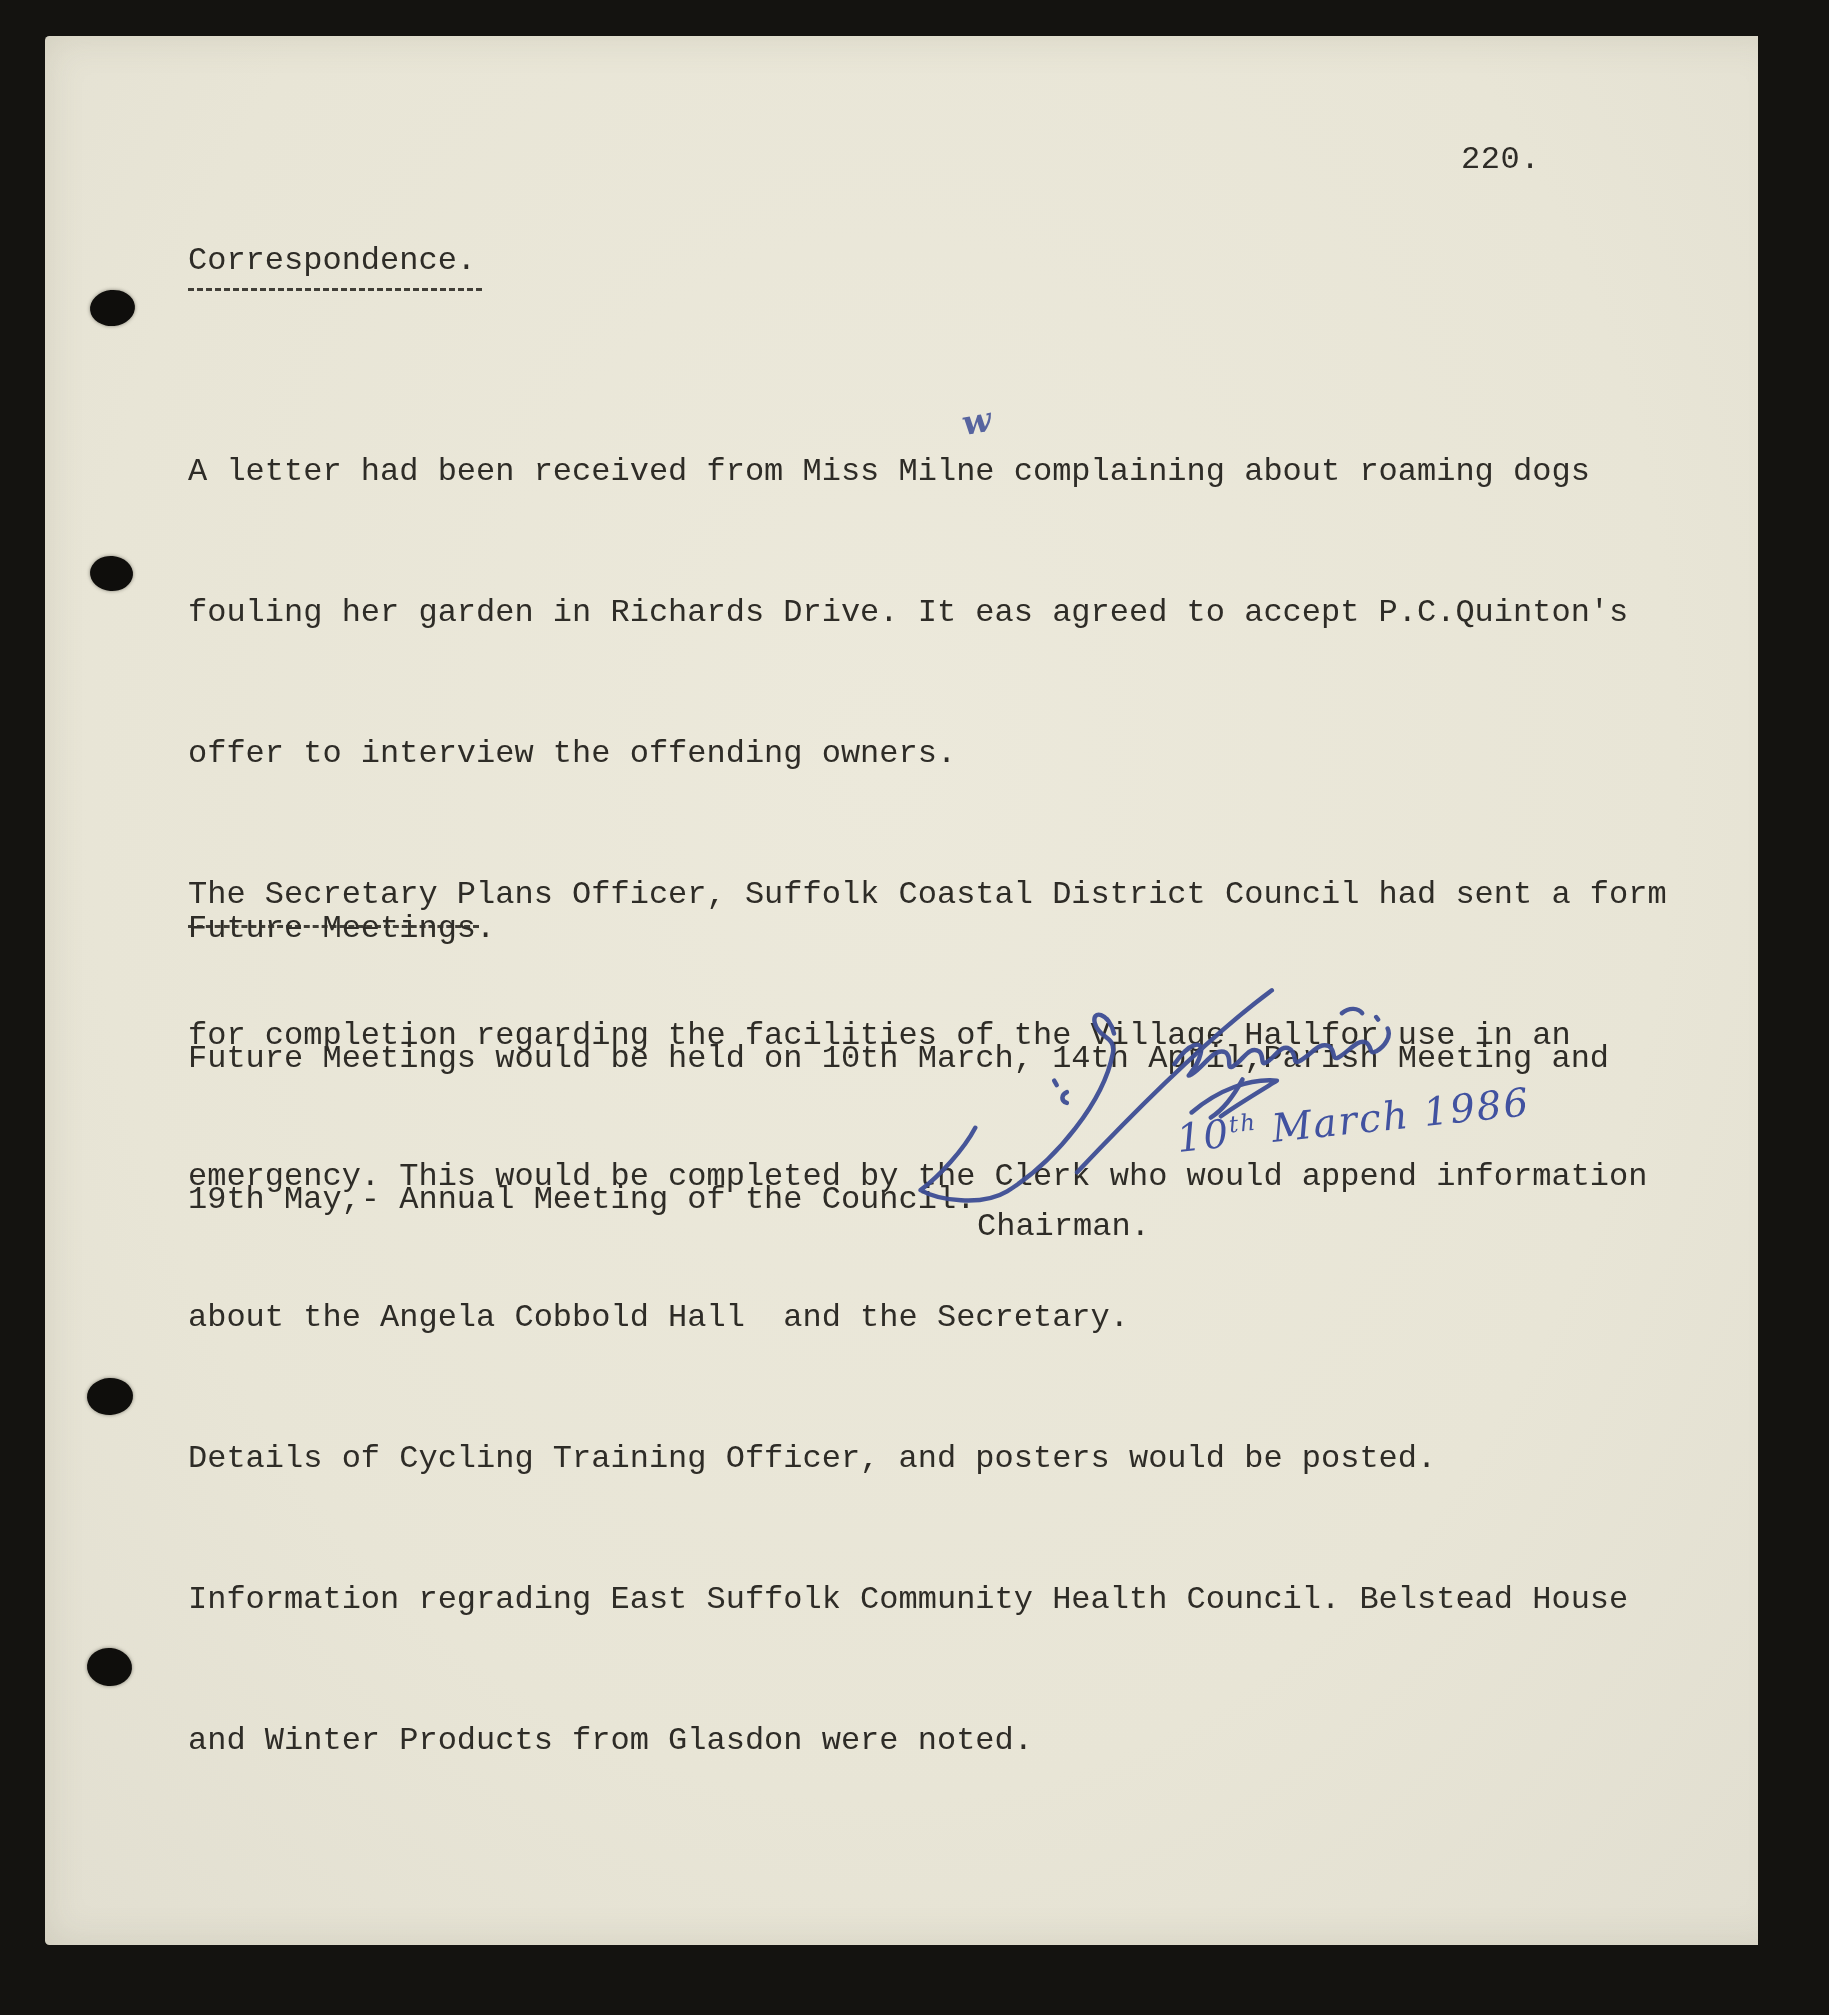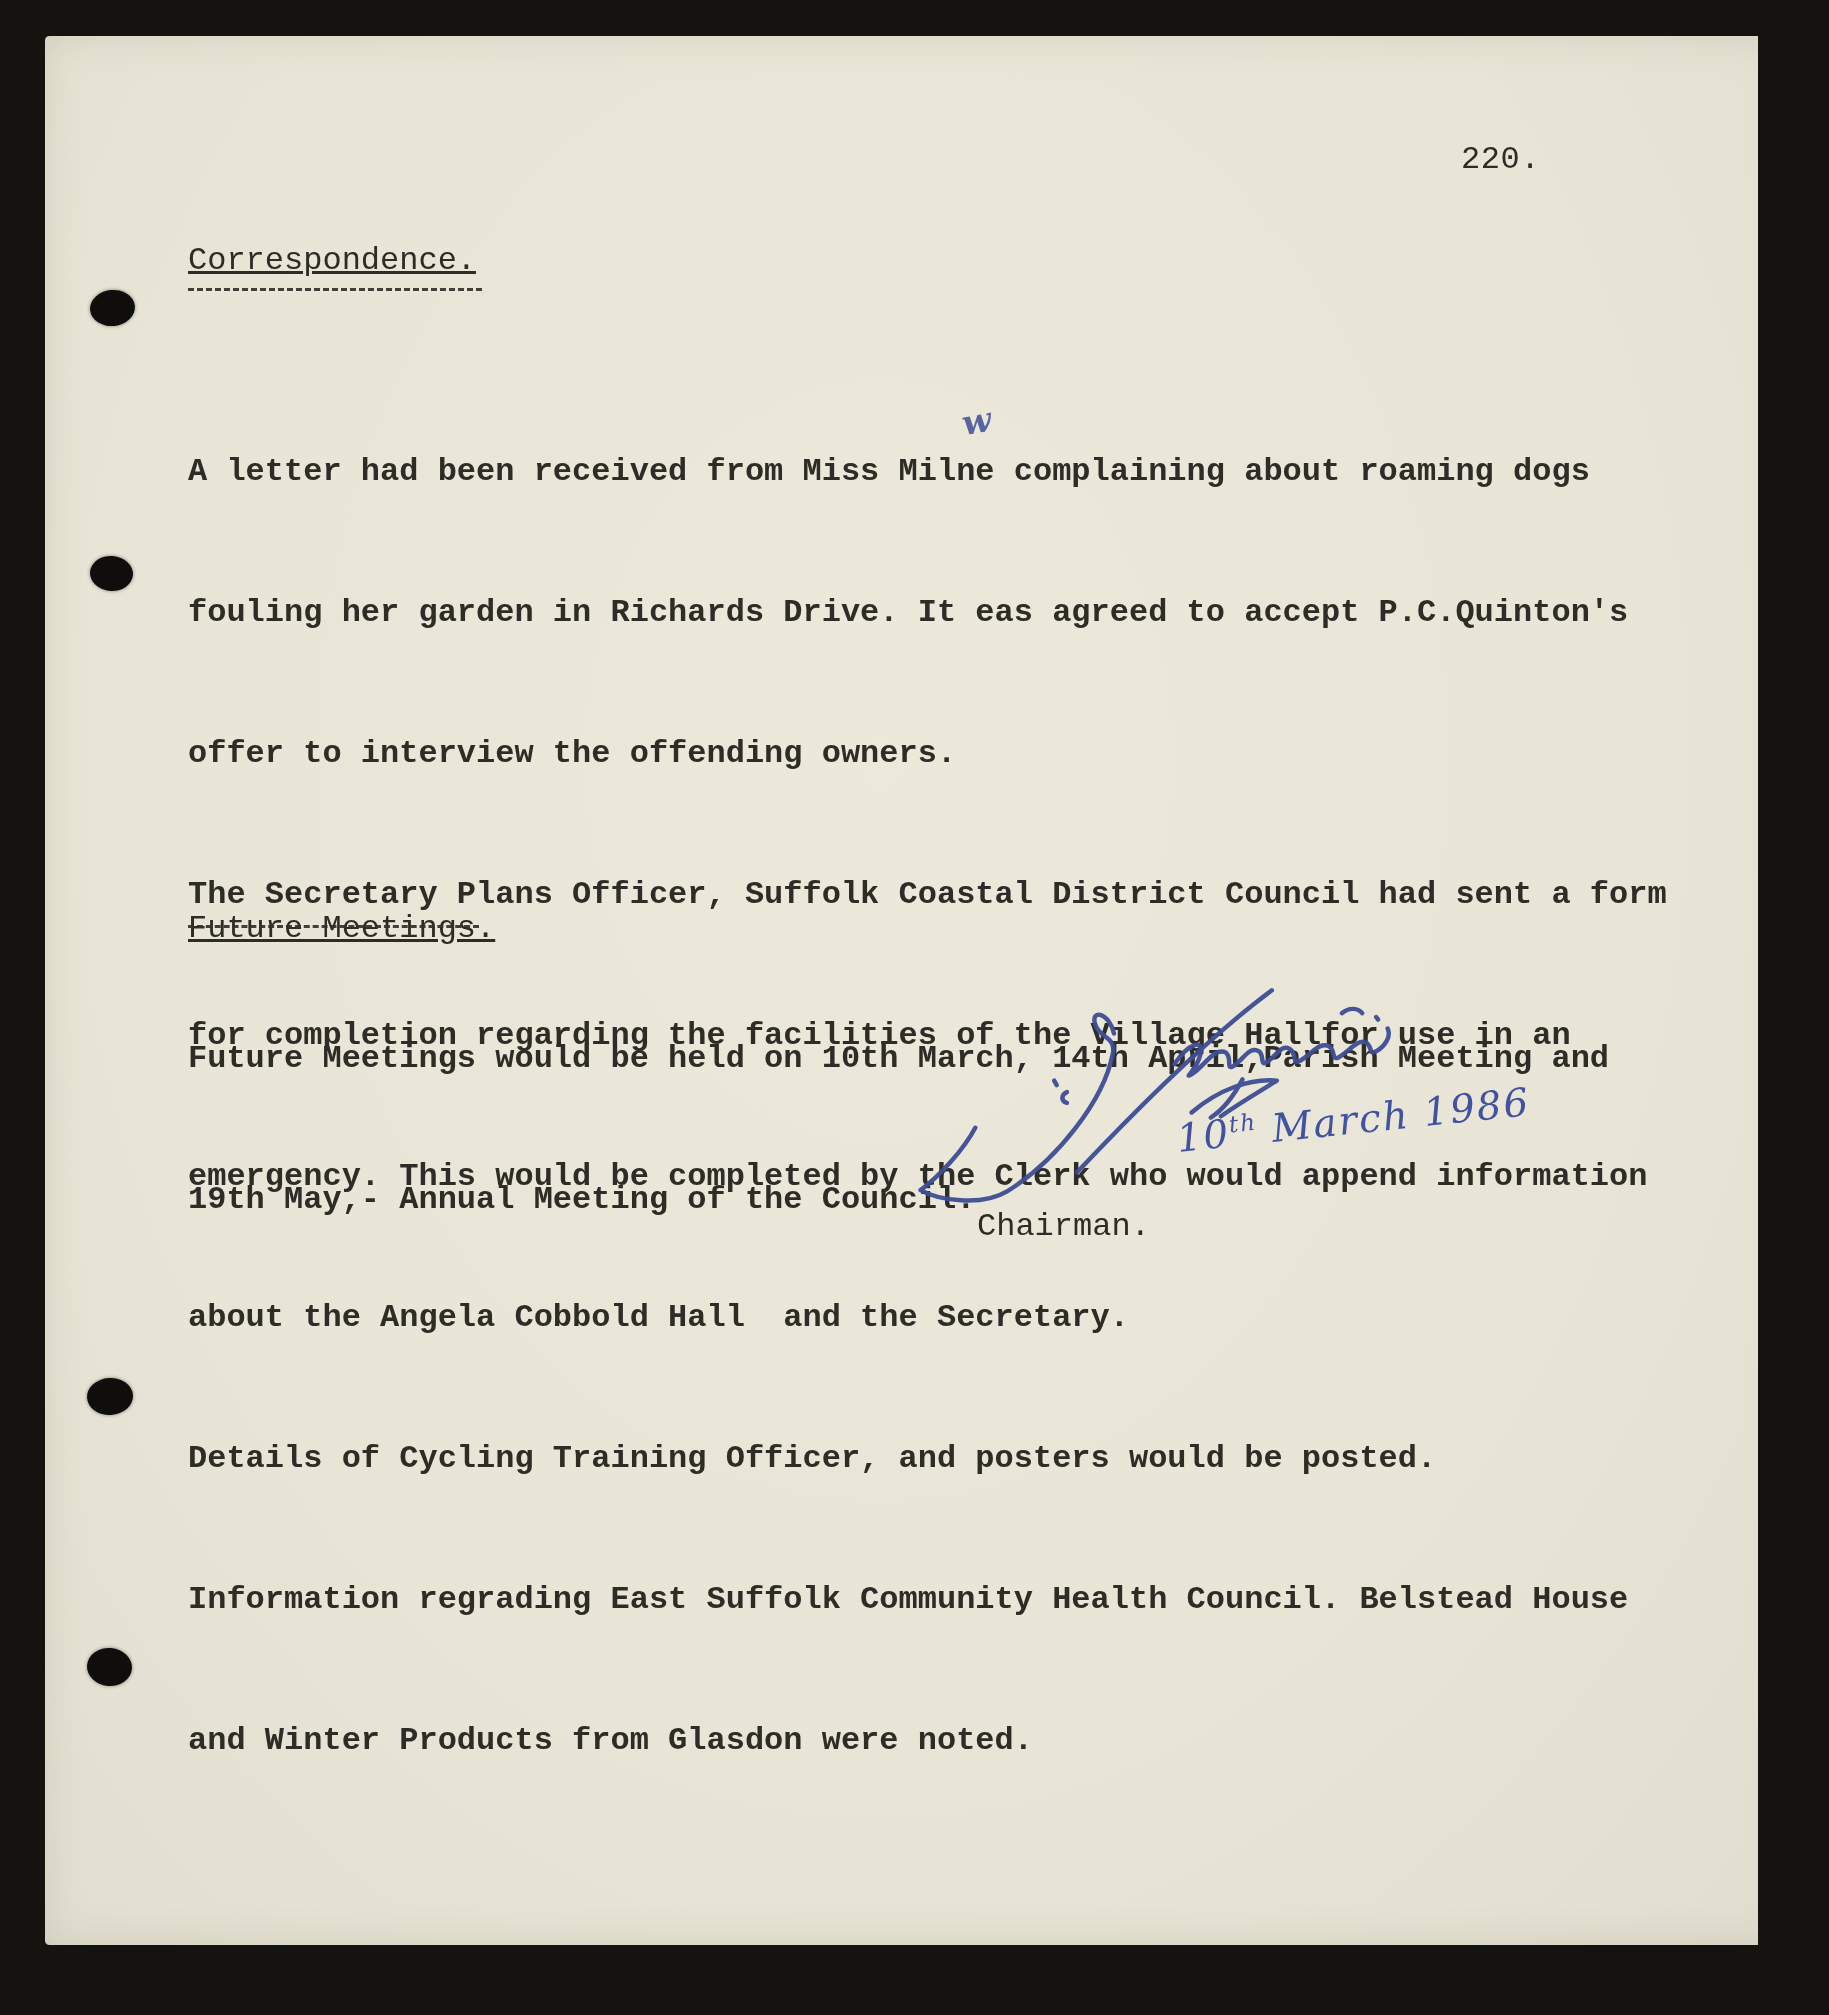--- a/index.html
+++ b/index.html
@@ -18,27 +18,27 @@
   .hole{
     position:absolute;background:#0f0e0c;border-radius:50%;
     box-shadow:0 0 3.8px rgba(40,38,30,0.55);
   }
   .hole1{left:90px;top:290px;width:45px;height:36px;transform:rotate(-6deg);}
   .hole2{left:90px;top:556px;width:43px;height:35px;transform:rotate(4deg);}
   .hole3{left:87px;top:1378px;width:46px;height:37px;transform:rotate(-3deg);}
   .hole4{left:87px;top:1648px;width:45px;height:38px;transform:rotate(5deg);}
   .typed{color:#2e2c27;font-size:32px;white-space:pre;}
   .page-number{position:absolute;left:1461px;top:144px;line-height:32px;letter-spacing:0.6px;}
-  .heading{position:absolute;left:188px;line-height:36px;text-decoration:underline;}
+  .heading{position:absolute;left:188px;line-height:36px;}
   .heading-1{top:243px;}
   .heading-2{top:883px;margin-top:28px;}
   .rule{position:absolute;left:188px;height:0;border-top:3.2px dashed #33312b;opacity:0.92;}
   .rule-1{top:288px;width:294px;}
   .rule-2{top:925px;width:291px;}
-  .para{position:absolute;left:188px;line-height:47px;font-weight:bold;}
+  .para{position:absolute;left:188px;line-height:47px;}
   .para-1{top:354px;width:1540px;}
   .para-2{top:941px;width:1540px;}
   .typed-line{height:47px;}
   .chairman-label{position:absolute;left:977px;top:1198px;line-height:32px;margin-top:13px;}
   .pen{color:#3e4e95;}
   .correction-w{
     position:absolute;left:962px;top:404px;
     font-family:"DejaVu Serif","Liberation Serif",serif;
     font-style:italic;font-size:34px;font-weight:bold;line-height:34px;
     transform:rotate(-10deg);opacity:0.85;

